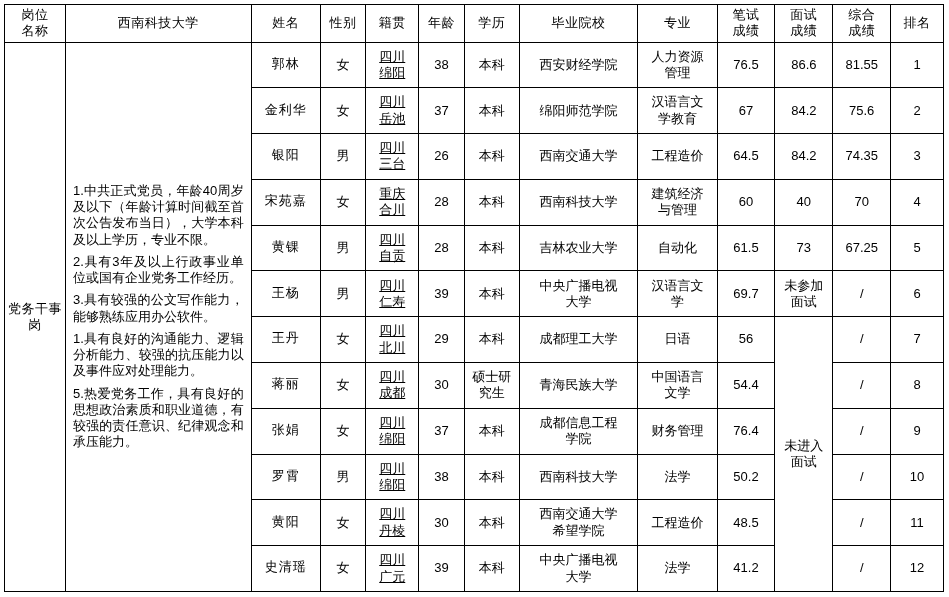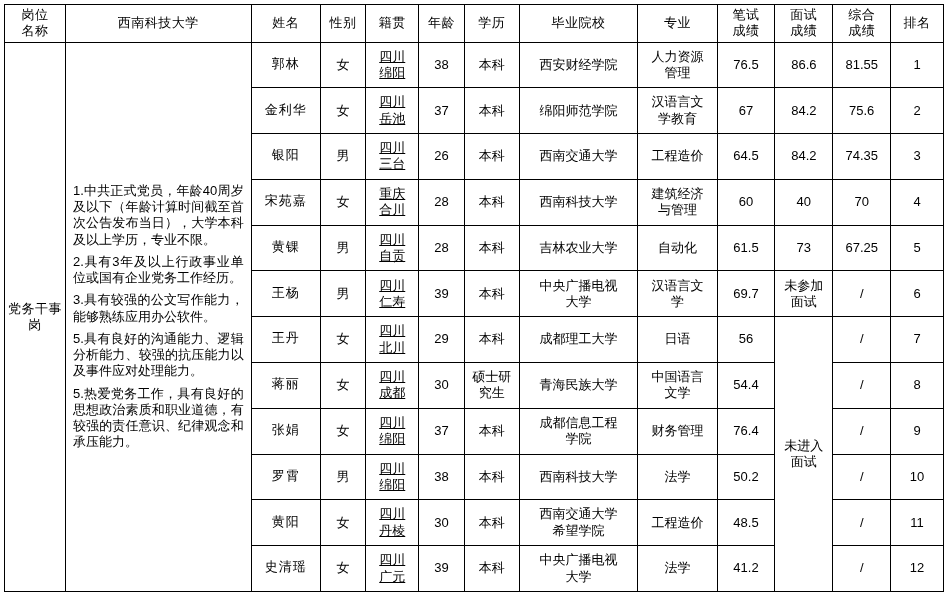--- a/index.html
+++ b/index.html
@@ -102,21 +102,21 @@
         <th class="hdr"><span>排名</span></th>
       </tr>
     </thead>
     <tbody>
         <tr>
           <td class="post-name" rowspan="12">党务干事岗</td>
           <td class="req-cell" rowspan="12">
             <p>1.中共正式党员，年龄40周岁及以下（年龄计算时间截至首次公告发布当日），大学本科及以上学历，专业不限。</p>
             <p>2.具有3年及以上行政事业单位或国有企业党务工作经历。</p>
             <p>3.具有较强的公文写作能力，能够熟练应用办公软件。</p>
-            <p>5.具有良好的沟通能力、逻辑分析能力、较强的抗压能力以及事件应对处理能力。</p>
+            <p>1.具有良好的沟通能力、逻辑分析能力、较强的抗压能力以及事件应对处理能力。</p>
             <p>5.热爱党务工作，具有良好的思想政治素质和职业道德，有较强的责任意识、纪律观念和承压能力。</p>
           </td>
           <td class="name-cell">郭林</td>
           <td class="num-cell">女</td>
           <td class="hometown">四川<br>绵阳</td>
           <td class="num-cell">38</td>
           <td class="num-cell">本科</td>
           <td class="school">西安财经学院</td>
           <td class="major">人力资源<br>管理</td>
           <td class="num-cell">76.5</td>

